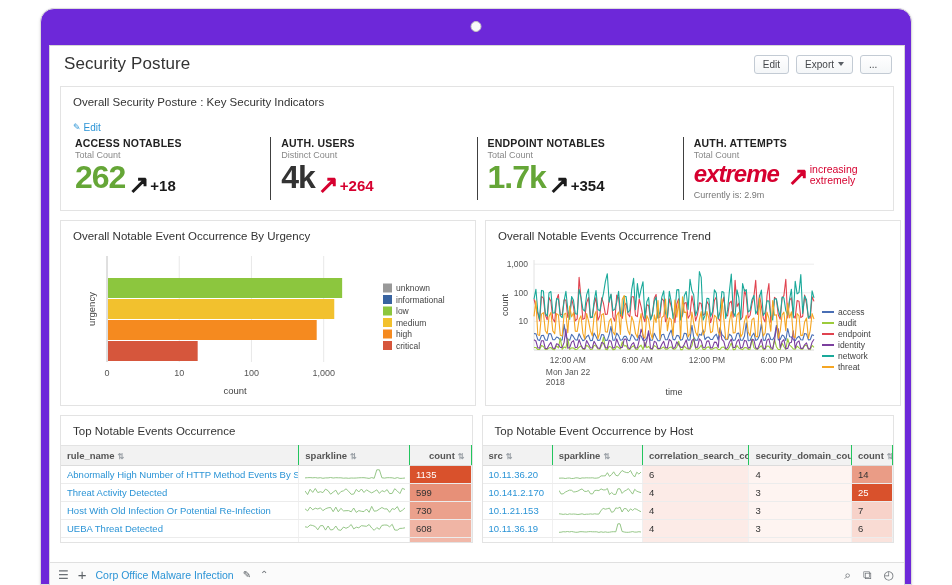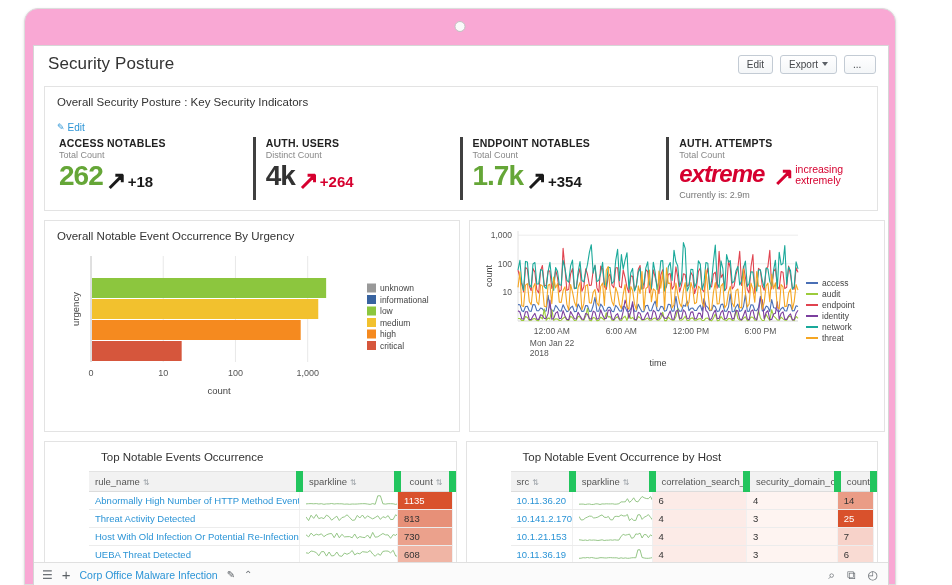--- a/index.html
+++ b/index.html
@@ -5,23 +5,23 @@
   * { box-sizing: border-box; margin: 0; padding: 0; }
   html, body {
     width: 952px; height: 585px;
     background: #ffffff;
     font-family: "Liberation Sans", sans-serif;
     overflow: hidden;
   }
 
   
   #device {
-    position: absolute; left: 24px; top: 8px;
+    position: absolute; left: 40px; top: 8px;
     width: 872px; height: 577px;
-    background: #f9a8d4;
+    background: #6d28d9;
     border: 1px solid #dcdcdc;
     border-radius: 14px 14px 0 0;
     box-shadow: 0 1px 3px rgba(0,0,0,.12);
   }
   #webcam {
     position: absolute; left: 50%; top: 12px; transform: translateX(-50%);
     width: 11px; height: 11px; border-radius: 50%;
     border: 1.6px solid #c2c2c2; background: #fafafa;
   }
   #screen {
@@ -64,56 +64,56 @@
   
   #kpi-panel { margin-top: 4px; }
   .edit-link {
     display: inline-flex; align-items: center; gap: 3px;
     font-size: 10px; color: #2b94d6; padding: 0 0 4px 12px; cursor: pointer;
   }
   .pencil { color: #2b94d6; font-size: 9px; transform: rotate(0deg); }
   .kpi-row { display: flex; padding: 0 4px 10px 4px; }
   .kpi {
     flex: 1 1 0; padding: 0 10px 0 10px;
-    border-left: 3px solid #404040; min-width: 0;
+    border-left: 1px solid #404040; min-width: 0;
   }
   .kpi:first-child { border-left: none; }
   .kpi-label { font-size: 10.5px; font-weight: bold; color: #222; letter-spacing: .2px; }
   .kpi-sub { font-size: 9px; color: #888; margin-top: 1px; }
   .kpi-body { display: flex; align-items: flex-end; gap: 3px; margin-top: 1px; }
-  .kpi-value { font-size: 28px; font-weight: bold; line-height: 1.05; letter-spacing: -1px; }
+  .kpi-value { font-size: 32px; font-weight: bold; line-height: 1.05; letter-spacing: -1px; }
   .kpi-value.green { color: #65a637; }
   .kpi-value.dark  { color: #333333; }
   .kpi-value.red   { color: #d6002f; font-size: 24px; font-style: italic; }
   .kpi-delta { display: flex; align-items: flex-end; gap: 1px; }
   .arrow { font-size: 25px; line-height: .8; font-weight: bold; }
   .arrow.up-dark  { color: #1a1a1a; }
   .arrow.up-red   { color: #d6002f; }
   .arrow.down-grn { color: #65a637; }
   .delta-num { font-size: 15px; font-weight: bold; }
   .delta-num.dark { color: #1a1a1a; }
   .delta-num.red  { color: #d6002f; }
   .delta-num.green{ color: #65a637; }
   .trend-words { font-size: 10.5px; line-height: 1.05; color: #d6002f; align-self: center; }
   .kpi-foot { font-size: 9px; color: #777; margin-top: 4px; }
 
   
   .charts-row { display: flex; gap: 9px; margin: 0 10px 9px 10px; }
-  .charts-row .panel { margin: 0; flex: 1 1 0; height: 212px; }
+  .charts-row .panel { margin: 0; flex: 1 1 0; height: 186px; }
   .chart-area { position: relative; width: 100%; height: 148px; }
   .chart-area svg { display: block; }
 
   
   .tables-row { display: flex; gap: 9px; margin: 0 10px 0 10px; }
-  .tables-row .panel { margin: 0; flex: 1 1 0; height: 128px; overflow: hidden; padding-left: 44px; }
+  .tables-row .panel { margin: 0; flex: 1 1 0; height: 128px; overflow: hidden; }
   table { border-collapse: collapse; width: 100%; font-size: 9.5px; table-layout: fixed; }
   thead th {
     background: #f2f2f2; border-top: 1px solid #e3e3e3; border-bottom: 1px solid #dcdcdc;
-    border-right: 7px solid #22c55e;
-    color: #555; font-weight: normal; text-align: left;
+    border-right: 1px solid #22c55e;
+    color: #555; font-weight: bold; text-align: left;
     padding: 4px 6px; white-space: nowrap; overflow: hidden;
   }
   thead th.num { text-align: right; }
   tbody td {
     border-bottom: 1px solid #ececec; border-right: 1px solid #f0f0f0;
     padding: 3px 6px; color: #333; white-space: nowrap; overflow: hidden;
   }
   tbody td.link { color: #2b94d6; }
   tbody td.num { font-weight: normal; }
   .sortico { color: #9aa0a6; font-size: 8px; margin-left: 3px; }
@@ -252,20 +252,21 @@
               <text x="335" y="75.5" font-size="8.5" font-family="&quot;Liberation Sans&quot;, sans-serif" fill="#444">medium</text>
               <rect x="322" y="79.5" width="9" height="9" fill="#f58a1f"></rect>
               <text x="335" y="87" font-size="8.5" font-family="&quot;Liberation Sans&quot;, sans-serif" fill="#444">high</text>
               <rect x="322" y="91" width="9" height="9" fill="#d6563c"></rect>
               <text x="335" y="98.5" font-size="8.5" font-family="&quot;Liberation Sans&quot;, sans-serif" fill="#444">critical</text>
             </svg>
         </div>
       </div>
 
       <div class="panel">
+        <div class="panel-title">Overall Notable Events Occurrence Trend</div>
         <div class="chart-area">
           <svg id="svg-line" width="414" height="148" viewBox="0 0 414 148">
               <line x1="48" y1="14.180225045483965" x2="328" y2="14.180225045483965" stroke="#ececec" stroke-width="1"></line>
               <text x="42" y="17.180225045483965" text-anchor="end" font-size="8.5" font-family="&quot;Liberation Sans&quot;, sans-serif" fill="#555">1,000</text>
               <line x1="48" y1="42.786816696989305" x2="328" y2="42.786816696989305" stroke="#ececec" stroke-width="1"></line>
               <text x="42" y="45.786816696989305" text-anchor="end" font-size="8.5" font-family="&quot;Liberation Sans&quot;, sans-serif" fill="#555">100</text>
               <line x1="48" y1="71.39340834849466" x2="328" y2="71.39340834849466" stroke="#ececec" stroke-width="1"></line>
               <text x="42" y="74.39340834849466" text-anchor="end" font-size="8.5" font-family="&quot;Liberation Sans&quot;, sans-serif" fill="#555">10</text>
               <line x1="48" y1="100" x2="328" y2="100" stroke="#d5d5d5" stroke-width="1"></line>
               <line x1="48" y1="10" x2="48" y2="100" stroke="#e2e2e2" stroke-width="1"></line>
@@ -328,21 +329,21 @@
                 </td>
                 <td class="num" style="background: rgb(217, 81, 44); color: rgb(255, 255, 255);">1135</td>
               </tr>
               <tr>
                 <td class="link">Threat Activity Detected</td>
                 <td>
                   <svg width="100" height="11" class="spark">
                     <path d="M0.0,3.9L2.6,7.6L5.1,2.2L7.7,5.4L10.3,1.5L12.8,5.6L15.4,4.7L17.9,5.6L20.5,2.1L23.1,3.7L25.6,7.2L28.2,5.1L30.8,3.2L33.3,7.5L35.9,4.6L38.5,3.8L41.0,1.8L43.6,4.3L46.2,7.3L48.7,7.1L51.3,2.4L53.8,5.0L56.4,2.0L59.0,5.5L61.5,2.8L64.1,4.5L66.7,5.9L69.2,4.5L71.8,2.8L74.4,6.4L76.9,3.7L79.5,4.7L82.1,2.6L84.6,6.6L87.2,6.4L89.7,1.7L92.3,4.0L94.9,6.6L97.4,1.3L100.0,2.5" fill="none" stroke="#8ac07a" stroke-width="0.9"></path>
                   </svg>
                 </td>
-                <td class="num" style="background: rgb(231, 144, 120);">813</td>
+                <td class="num" style="background: rgb(231, 144, 120);">599</td>
               </tr>
               <tr>
                 <td class="link">Host With Old Infection Or Potential Re-Infection</td>
                 <td>
                   <svg width="100" height="11" class="spark">
                     <path d="M0.0,3.8L2.6,5.9L5.1,2.1L7.7,4.8L10.3,3.2L12.8,4.0L15.4,2.8L17.9,5.7L20.5,3.8L23.1,2.8L25.6,2.5L28.2,6.7L30.8,2.1L33.3,6.8L35.9,3.3L38.5,5.9L41.0,5.7L43.6,5.6L46.2,6.8L48.7,3.0L51.3,7.4L53.8,5.6L56.4,6.3L59.0,6.6L61.5,4.0L64.1,7.3L66.7,1.4L69.2,6.2L71.8,5.8L74.4,4.1L76.9,2.5L79.5,3.9L82.1,3.9L84.6,7.3L87.2,3.6L89.7,4.4L92.3,1.6L94.9,6.7L97.4,5.3L100.0,2.9" fill="none" stroke="#8ac07a" stroke-width="0.9"></path>
                   </svg>
                 </td>
                 <td class="num" style="background: rgb(235, 161, 140);">730</td>
               </tr>

